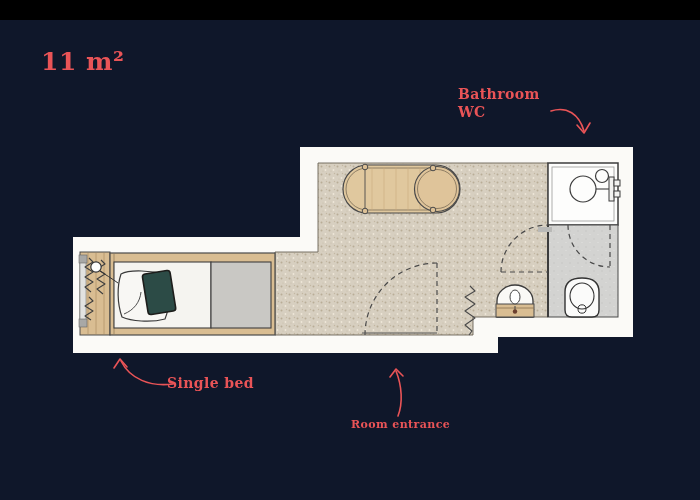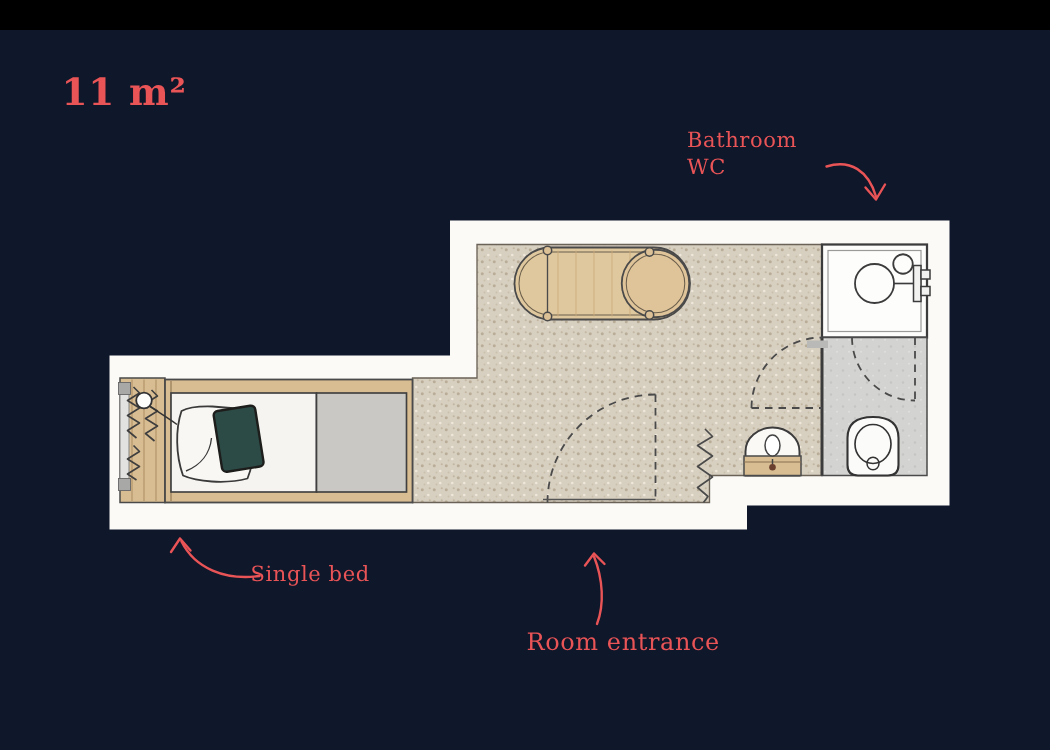--- a/index.html
+++ b/index.html
@@ -5,25 +5,25 @@
   html,body{margin:0;padding:0;}
   body{
     width:700px;height:500px;background:#000;overflow:hidden;
     font-family:"DejaVu Serif","Liberation Serif",serif;
   }
   .stage{position:relative;width:700px;height:500px;background:#0f172a;margin-top:20px;}
   svg.plan{position:absolute;left:0;top:0;}
   .label{
     position:absolute;color:var(--accent,#e95457);
     font-family:"DejaVu Serif","Liberation Serif",serif;
-    letter-spacing:.4px;line-height:1.25;
+    letter-spacing:.4px;line-height:1.25;font-weight:bold;
   }
   .label.title{font-size:25px;font-weight:700;letter-spacing:.5px;}
   .label.small{font-size:14px;}
-  .label.medium{font-size:16px;text-align:center;}
+  .label.medium{font-size:11px;text-align:center;}
 </style>
 </head>
 <body>
 
 <div class="stage">
 
   <svg class="plan" width="700" height="500" viewBox="0 0 700 500">
     <defs>
       <pattern id="carpet" patternUnits="userSpaceOnUse" width="8" height="8">
         <rect width="8" height="8" fill="#d7cfc0"></rect>

